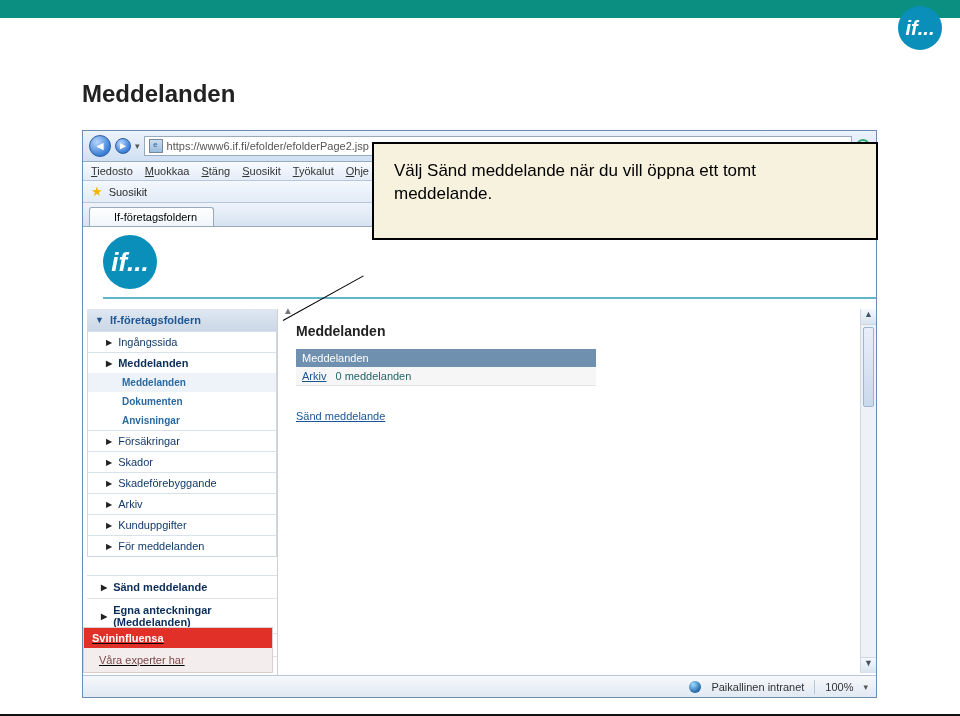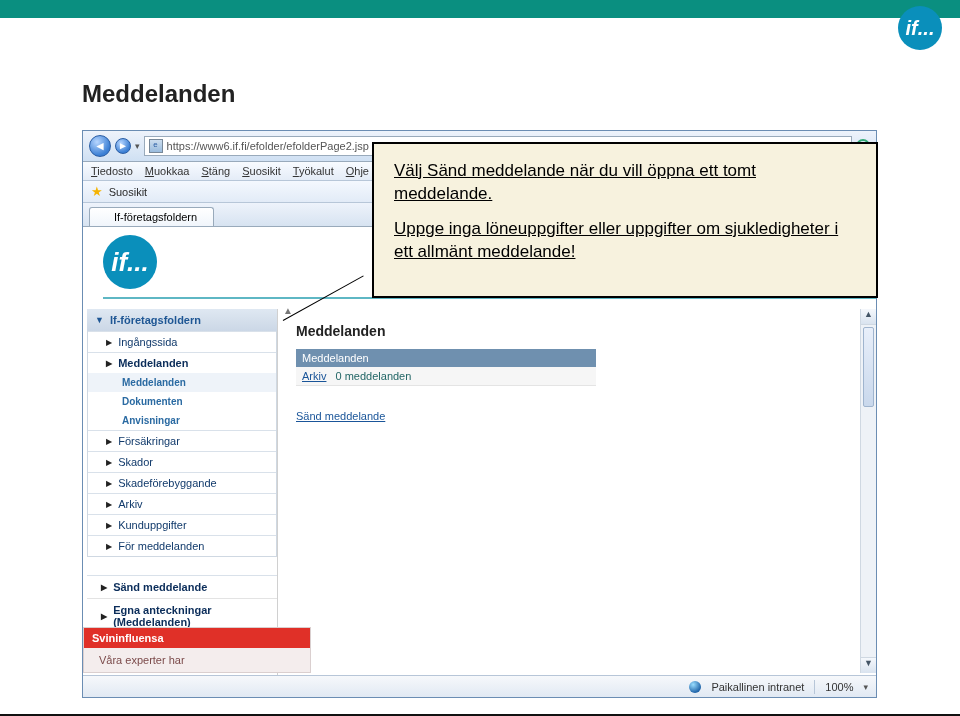--- a/index.html
+++ b/index.html
@@ -301,24 +301,25 @@
     display: inline-block;
     margin-top: 24px;
     color: #1a5599;
     text-decoration: underline;
     font-size: 11px;
   }
 
   .redbox {
     position: absolute;
     left: 0; bottom: 24px;
-    width: 228px;
+    width: 190px;
     border: 1px solid #dacfcf;
     background: #f4eded;
     font-size: 11px;
+    text-decoration: underline;
   }
   .redbox .rb-head {
     background: #e03028;
     color: #fff;
     font-weight: bold;
     padding: 4px 8px;
   }
   .redbox .rb-body {
     padding: 6px 15px;
     color: #7b4a4a;
@@ -379,21 +380,21 @@
     left: 372px;
     top: 142px;
     width: 506px;
     background: #f7f2de;
     border: 2px solid #000;
     padding: 16px 20px 20px;
     font-size: 17px;
     line-height: 1.35;
     color: #000;
   }
-  .callout p { margin-bottom: 12px; text-decoration: underline; }
+  .callout p { margin-bottom: 12px; }
   .leader {
     position: absolute;
     left: 283px; top: 320px;
     width: 92px; height: 1px;
     border-top: 1.5px solid #000;
     transform: rotate(-29deg);
     transform-origin: left center;
   }
   .botrule { height: 2px; background: #111; position:absolute; left:0; right:0; bottom:0;}
 </style>
@@ -546,16 +547,15 @@
       <span>100%</span>
       <span style="font-size:9px;color:#555">▾</span>
     </div>
   </div>
 </div>
 
 <div class="leader"></div>
 
 <div class="callout">
   <p>Välj Sänd meddelande när du vill öppna ett tomt meddelande.</p>
-  <p>Uppge inga löneuppgifter eller uppgifter om sjukledigheter i ett allmänt meddelande!</p>
 </div>
 
 <div class="botrule"></div>
 
 </body></html>

